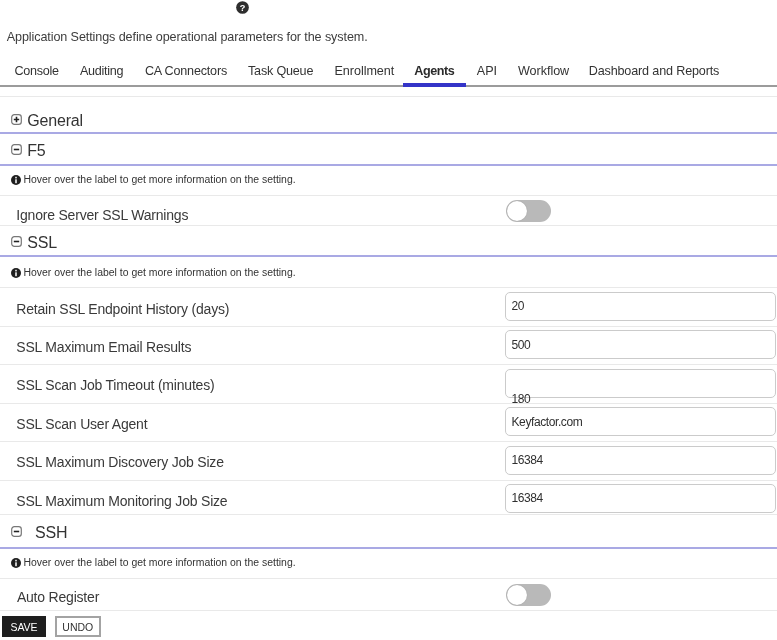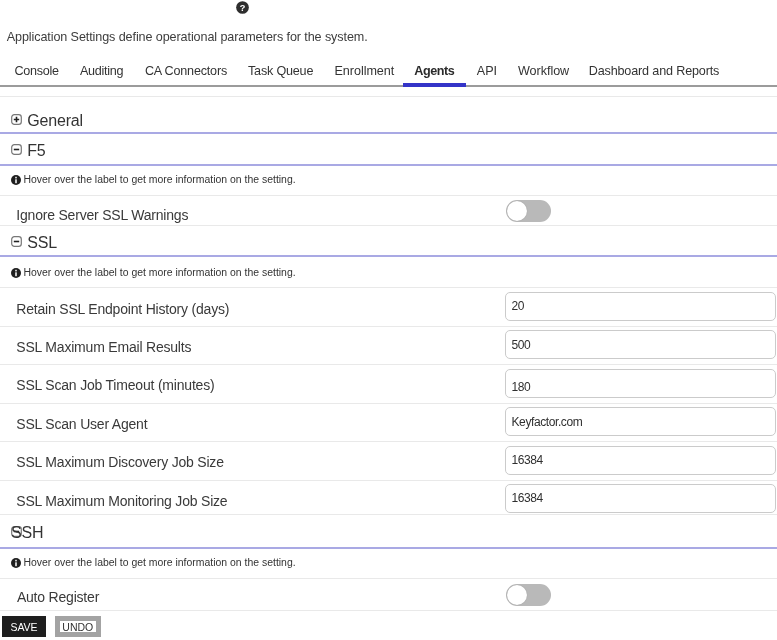--- a/index.html
+++ b/index.html
@@ -91,21 +91,21 @@
   <div class="t iv" style="top:300.1px;left:511.5px">20</div>
   <div class="sep" style="top:325.5px"></div>
 
   <div class="t lbl" style="top:339.9px;left:16.3px">SSL Maximum Email Results</div>
   <div class="inp" style="top:330.3px"></div>
   <div class="t iv" style="top:338.5px;left:511.5px">500</div>
   <div class="sep" style="top:364px"></div>
 
   <div class="t lbl" style="top:378.3px;left:16.3px">SSL Scan Job Timeout (minutes)</div>
   <div class="inp" style="top:368.7px"></div>
-  <div class="t iv" style="top:381px;left:511.5px">180</div>
+  <div class="t iv" style="top:393px;left:511.5px">180</div>
   <div class="sep" style="top:402.5px"></div>
 
   <div class="t lbl" style="top:416.7px;left:16.3px">SSL Scan User Agent</div>
   <div class="inp" style="top:407.3px"></div>
   <div class="t iv" style="top:415.5px;left:511.5px">Keyfactor.com</div>
   <div class="sep" style="top:441px"></div>
 
   <div class="t lbl" style="top:455.1px;left:16.3px">SSL Maximum Discovery Job Size</div>
   <div class="inp" style="top:445.7px"></div>
   <div class="t iv" style="top:453.9px;left:511.5px">16384</div>
@@ -113,30 +113,30 @@
 
   <div class="t lbl" style="top:493.5px;left:16.3px">SSL Maximum Monitoring Job Size</div>
   <div class="inp" style="top:484.1px"></div>
   <div class="t iv" style="top:492.3px;left:511.5px">16384</div>
   <div class="sep" style="top:513.5px"></div>
 
   <svg class="pm" style="top:526.3px" width="11" height="11" viewBox="0 0 11 11">
       <rect x="0.7" y="0.7" width="9.6" height="9.6" rx="2.6" fill="#fff" stroke="#777" stroke-width="1.2"></rect>
       <path d="M2.8 5.5h5.4" stroke="#222" stroke-width="1.6"></path>
     </svg>
-  <div class="t hd" style="top:525.1px;left:11px">SSH</div>
+  <div class="t hd" style="top:525.1px;left:35px">SSH</div>
   <div class="lav" style="top:546.9px"></div>
 
   <svg class="ii" style="top:558.3px" width="10" height="10" viewBox="0 0 10 10">
       <circle cx="5" cy="5" r="5" fill="#1f1f1f"></circle>
       <rect x="4.25" y="1.8" width="1.5" height="1.6" fill="#fff"></rect>
       <rect x="4.25" y="4.3" width="1.5" height="3.9" fill="#fff"></rect>
     </svg>
   <div class="t inf" style="top:558.3px;left:23.5px">Hover over the label to get more information on the setting.</div>
   <div class="sep" style="top:577.5px"></div>
 
   <div class="t lbl" style="top:589.6px;left:16.9px">Auto Register</div>
   <div class="tog" style="top:584px"></div>
   <div class="sep" style="top:610px"></div>
 
   <div class="btn" style="left:2px;top:616px;width:44px;height:21.2px;background:#1e1e1e;color:#fff">SAVE</div>
-  <div class="btn" style="left:54.8px;top:616px;width:46px;height:21.2px;background:#fff;border:5px solid #a3a3a3;color:#333">UNDO</div>
+  <div class="btn" style="left:54.8px;top:616px;width:46px;height:21.2px;background:#fff;border:2px solid #a3a3a3;color:#333">UNDO</div>
 </div>
 
 </body></html>

